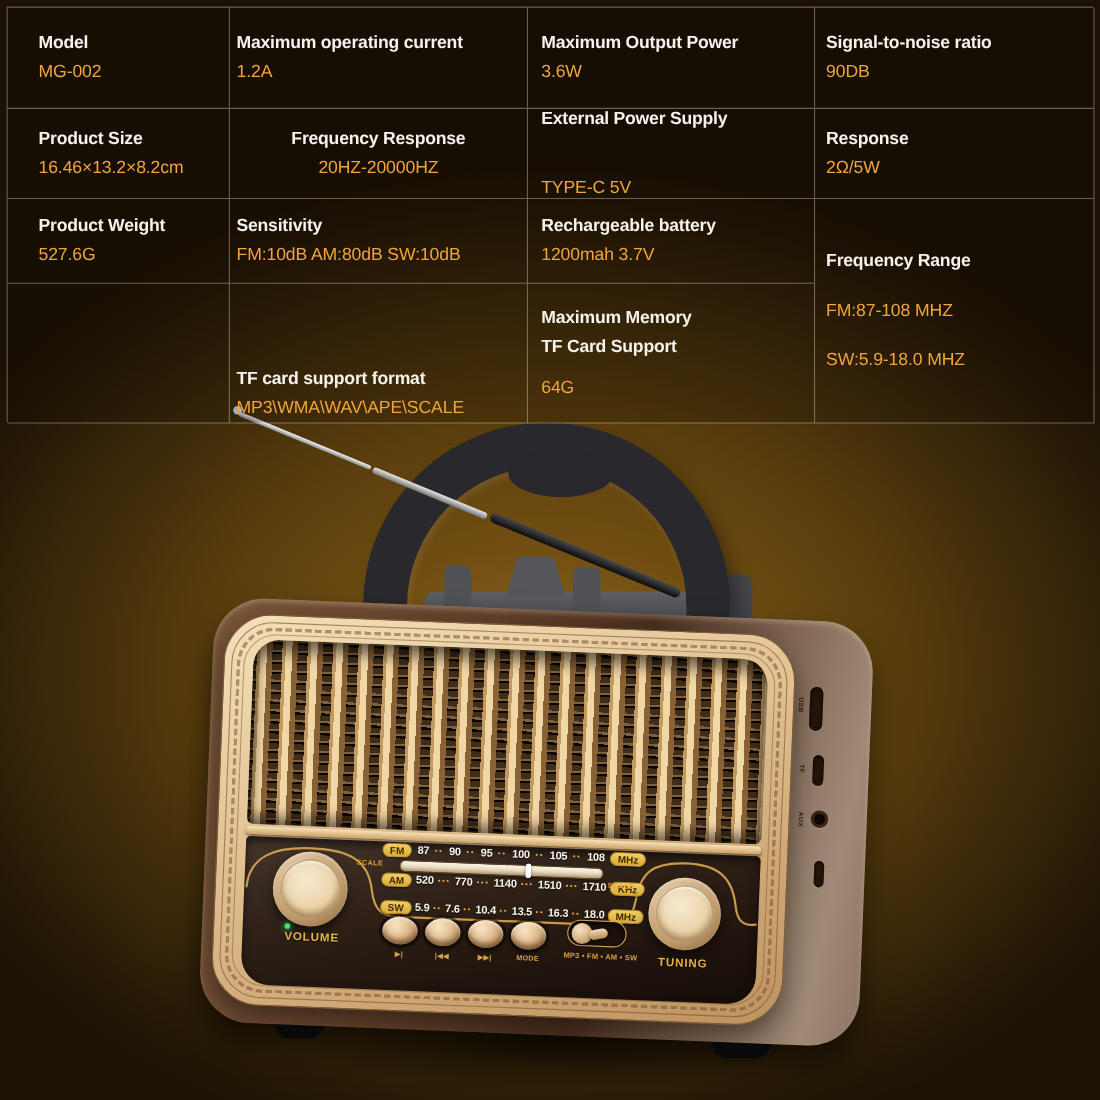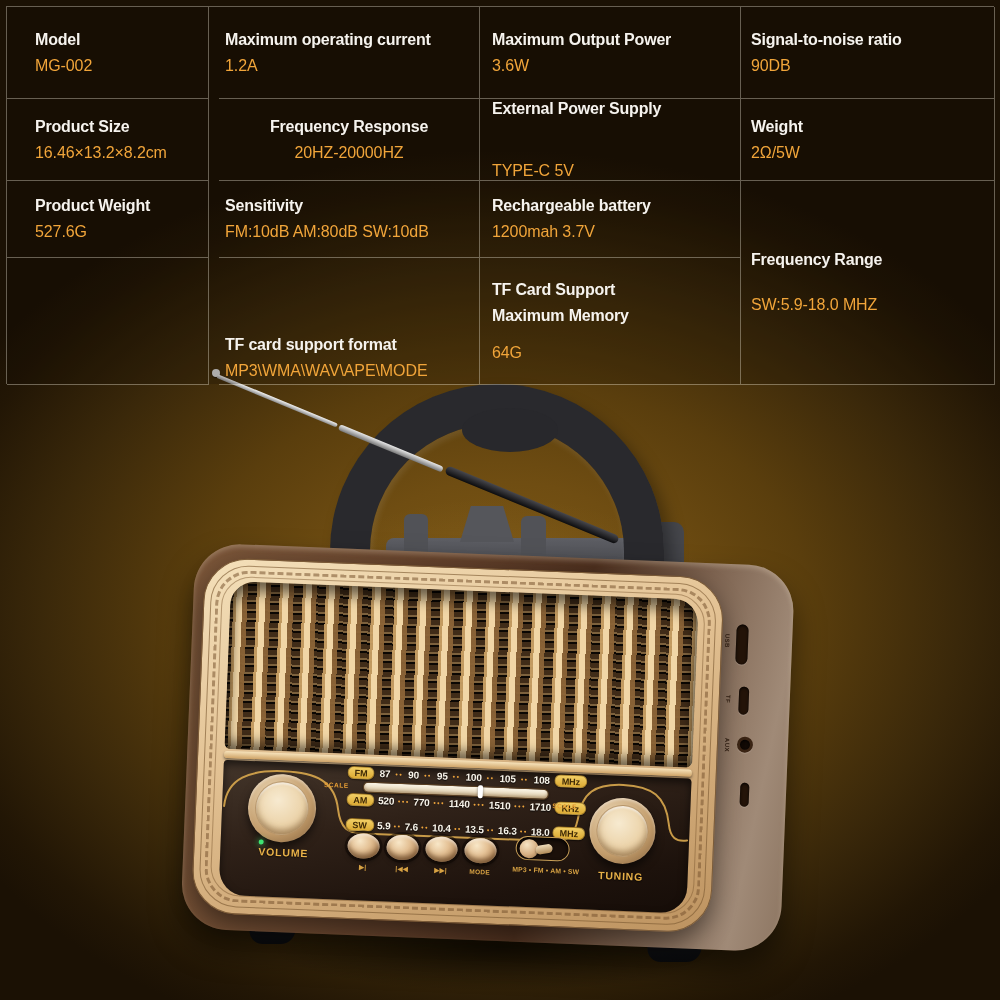--- a/index.html
+++ b/index.html
@@ -16,21 +16,21 @@
   .spec-table{
     position:absolute;left:6px;top:6px;width:988px;height:378px;z-index:10;
     display:grid;grid-template-columns:202px 271px 261px 254px;grid-template-rows:92px 82px 77px 127px;
     border-top:1px solid rgba(235,228,214,.38);border-left:1px solid rgba(235,228,214,.38);
     background:rgba(12,6,1,.20);
   }
   .cell{display:flex;flex-direction:column;justify-content:center;row-gap:8px;
     border-right:1px solid rgba(235,228,214,.38);border-bottom:1px solid rgba(235,228,214,.38);
     padding:4px 6px 4px 12px;overflow:hidden;}
   .cell.c1{padding-left:28px;}
-  .cell.c2{padding-left:6px;margin-left:10px;}
+  .cell.c2{padding-left:6px;}
   .cell.c4{padding-left:10px;}
   .cell.spread{row-gap:27px;}
   .cell.vgap .spec-value{margin-top:10px;}
   .spec-label{color:#f6f3ee;font-size:16px;font-weight:700;letter-spacing:-0.2px;white-space:nowrap;line-height:1.15;}
   .spec-value{color:#f1a53a;font-size:16px;font-weight:400;letter-spacing:-0.1px;white-space:nowrap;line-height:1.1;}
 
   
   .shadow{position:absolute;left:180px;top:886px;width:640px;height:122px;z-index:0;
     background:radial-gradient(closest-side,rgba(0,0,0,.55),rgba(0,0,0,0) 72%);}
   .foot{position:absolute;z-index:1;background:linear-gradient(180deg,#45464c,#17181c 60%,#0d0e11);
@@ -185,47 +185,48 @@
       </div>
       <div class="cell c2" style="grid-area: 2 / 2; text-align: center;">
         <div class="spec-label">Frequency Response</div>
         <div class="spec-value">20HZ-20000HZ</div>
       </div>
       <div class="cell c3" style="grid-area: 2 / 3; gap: 44px;">
         <div class="spec-label">External Power Supply</div>
         <div class="spec-value">TYPE-C 5V</div>
       </div>
       <div class="cell c4" style="grid-area: 2 / 4;">
-        <div class="spec-label">Weight</div>
+        <div class="spec-label">Response</div>
         <div class="spec-value">2Ω/5W</div>
       </div>
       <div class="cell c1" style="grid-area: 3 / 1;">
         <div class="spec-label">Product Weight</div>
         <div class="spec-value">527.6G</div>
       </div>
       <div class="cell c2" style="grid-area: 3 / 2;">
         <div class="spec-label">Sensitivity</div>
         <div class="spec-value">FM:10dB AM:80dB SW:10dB</div>
       </div>
       <div class="cell c3" style="grid-area: 3 / 3;">
         <div class="spec-label">Rechargeable battery</div>
         <div class="spec-value">1200mah 3.7V</div>
       </div>
       <div class="cell c4 spread" style="grid-area: 3 / 4 / span 2;">
         <div class="spec-label">Frequency Range</div>
+        <div class="spec-value">FM:87-108 MHZ</div>
         <div class="spec-value">SW:5.9-18.0 MHZ</div>
       </div>
       <div class="cell c1" style="grid-area: 4 / 1;"></div>
       <div class="cell c2" style="grid-area: 4 / 2; justify-content: flex-end;">
         <div class="spec-label">TF card support format</div>
-        <div class="spec-value">MP3\WMA\WAV\APE\MODE</div>
+        <div class="spec-value">MP3\WMA\WAV\APE\SCALE</div>
       </div>
       <div class="cell c3 vgap" style="grid-area: 4 / 3;">
+        <div class="spec-label">Maximum Memory</div>
         <div class="spec-label">TF Card Support</div>
-        <div class="spec-label">Maximum Memory</div>
         <div class="spec-value">64G</div>
       </div>
     </div>
 
   <div class="shadow"></div>
   <div class="foot left"></div>
   <div class="foot right"></div>
 
   <div class="mount mount-plate"></div>
   <div class="mount mount-tab-l"></div>

